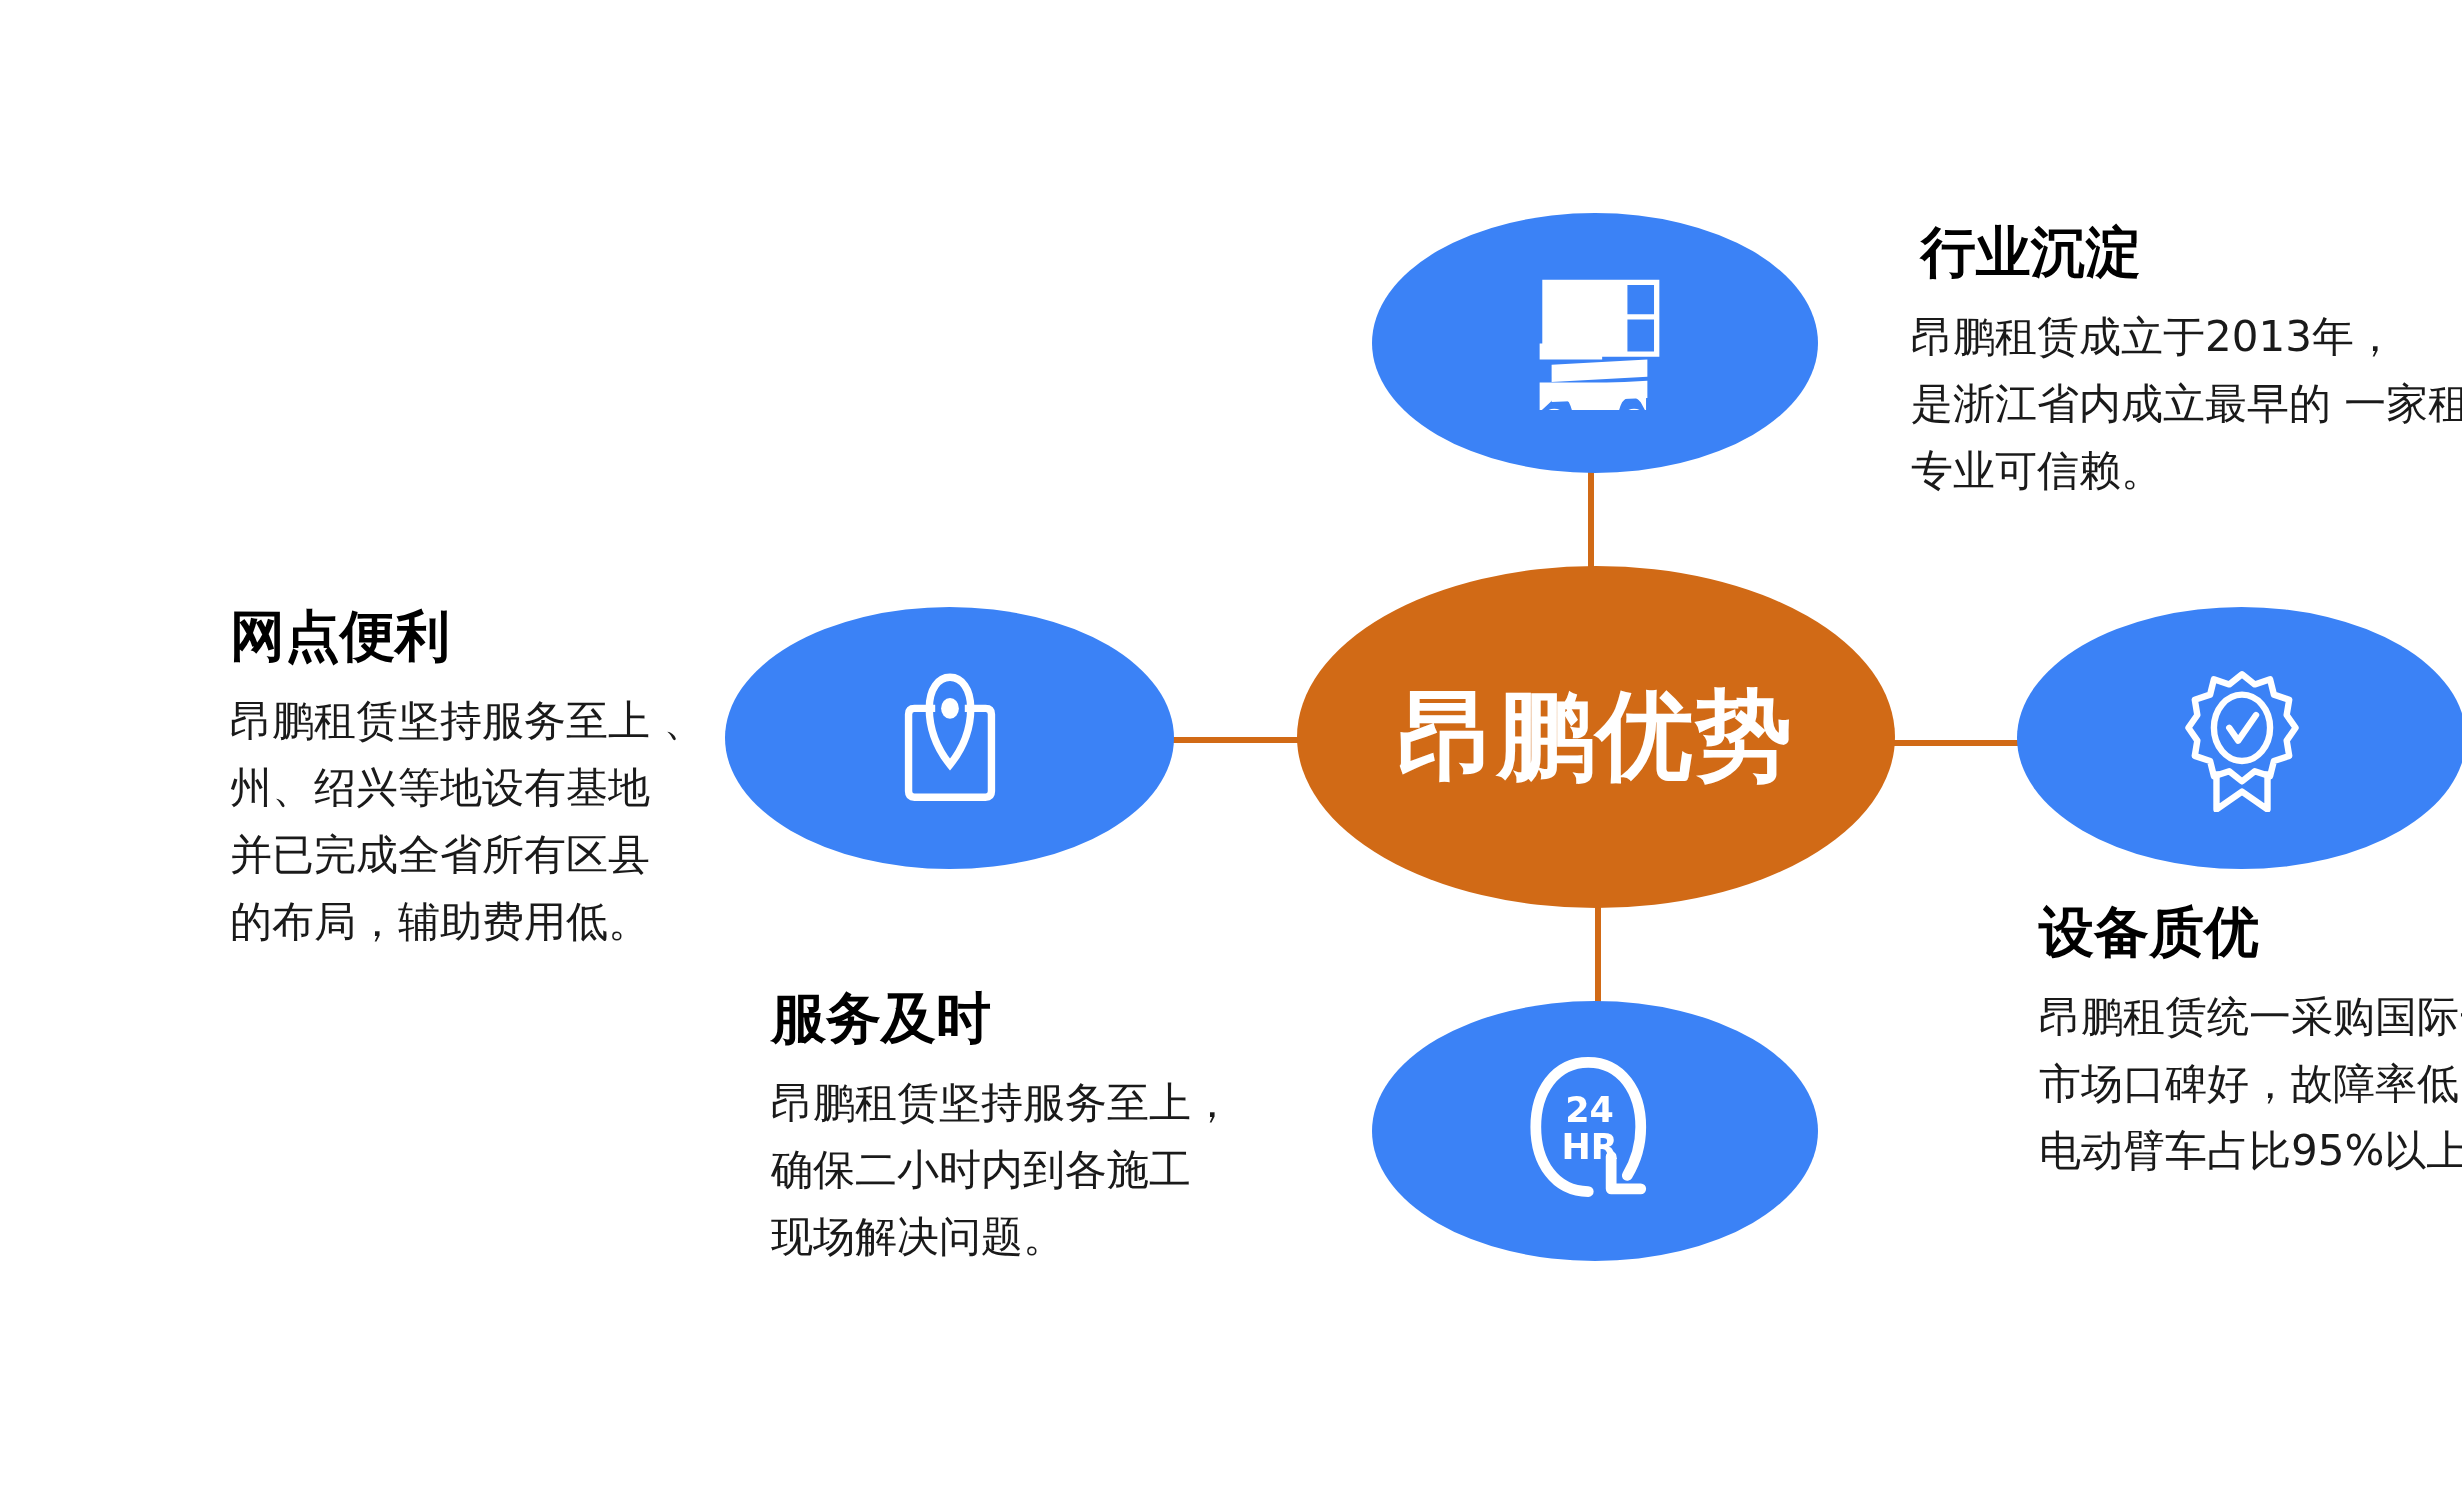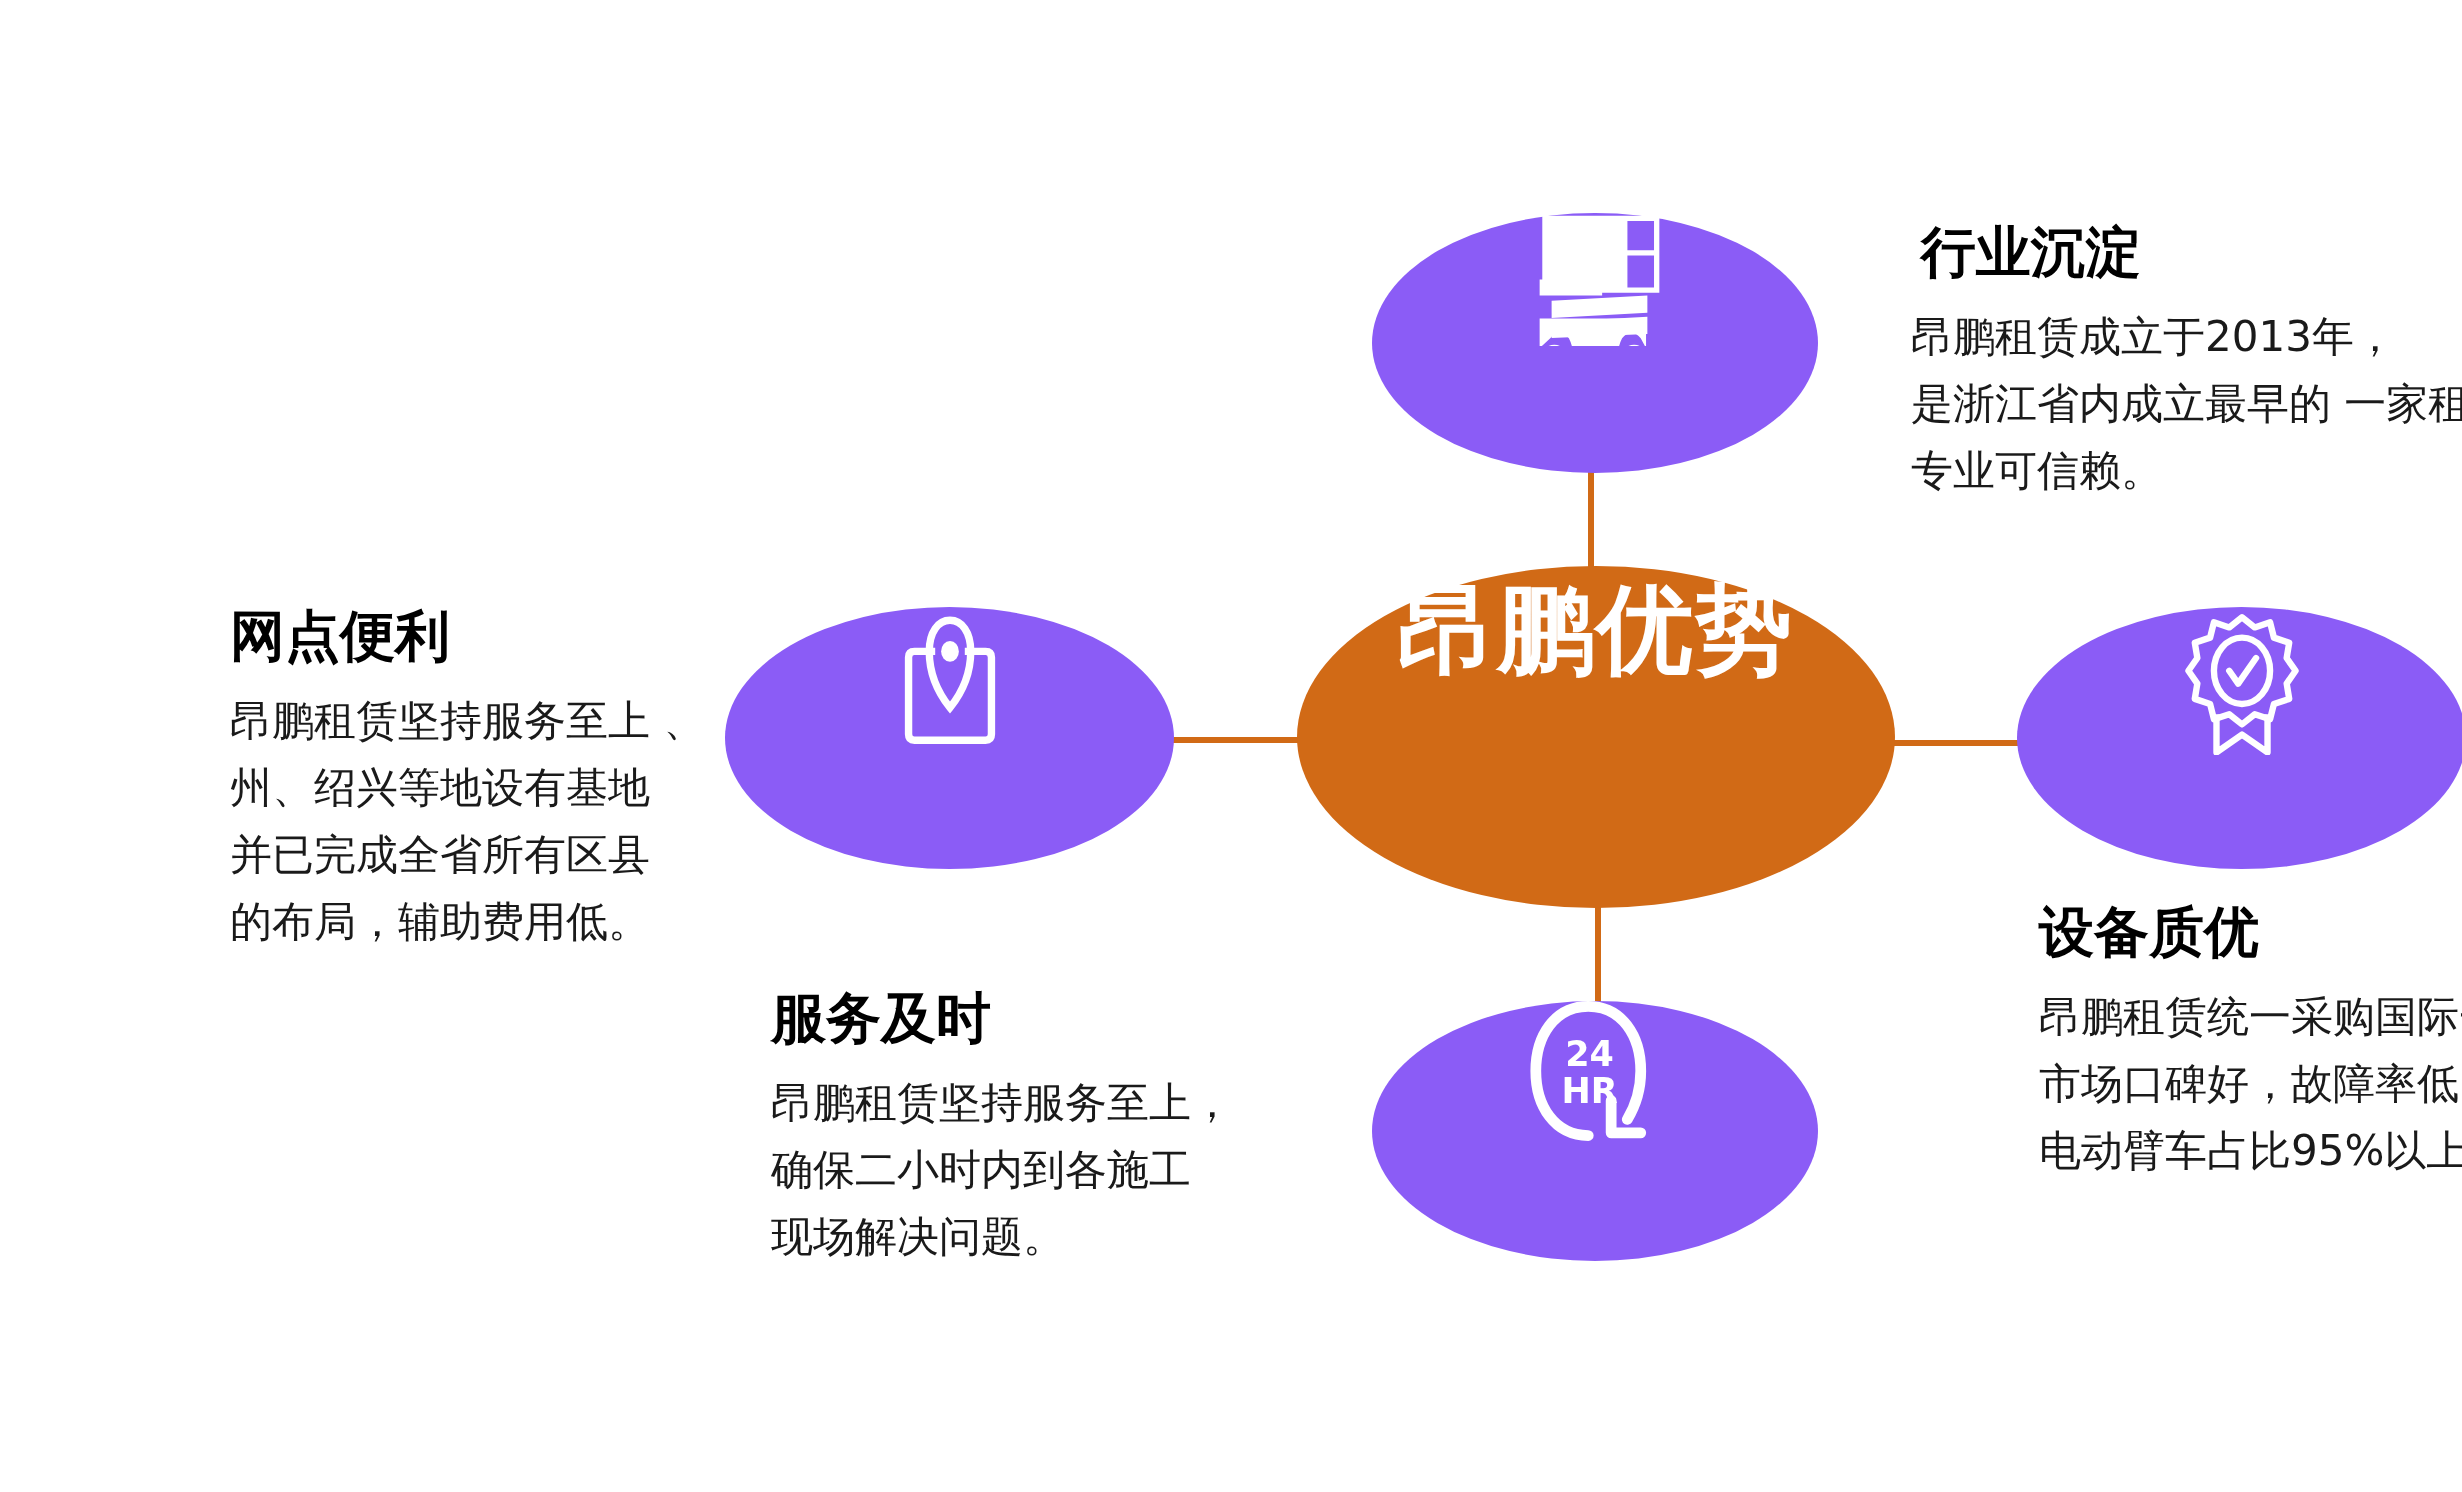--- a/index.html
+++ b/index.html
@@ -12,25 +12,25 @@
     height: 1493px;
     position: relative;
     overflow: hidden;
     font-family: "DejaVu Sans", "Liberation Sans", sans-serif;
     color: #1a1a1a;
   }
   .ellipse {
     position: absolute;
     border-radius: 50%;
     display: flex;
-    align-items: flex-start;
+    align-items: center;
     justify-content: center;
   }
   .node {
-    background: #8b5cf6;
+    background: #3b82f6;
   }
   .center {
     background: #d16a16;
   }
   .center-label {
     color: #ffffff;
     font-weight: bold;
     font-size: 97px;
     letter-spacing: 2px;
     font-family: "DejaVu Sans", sans-serif;

